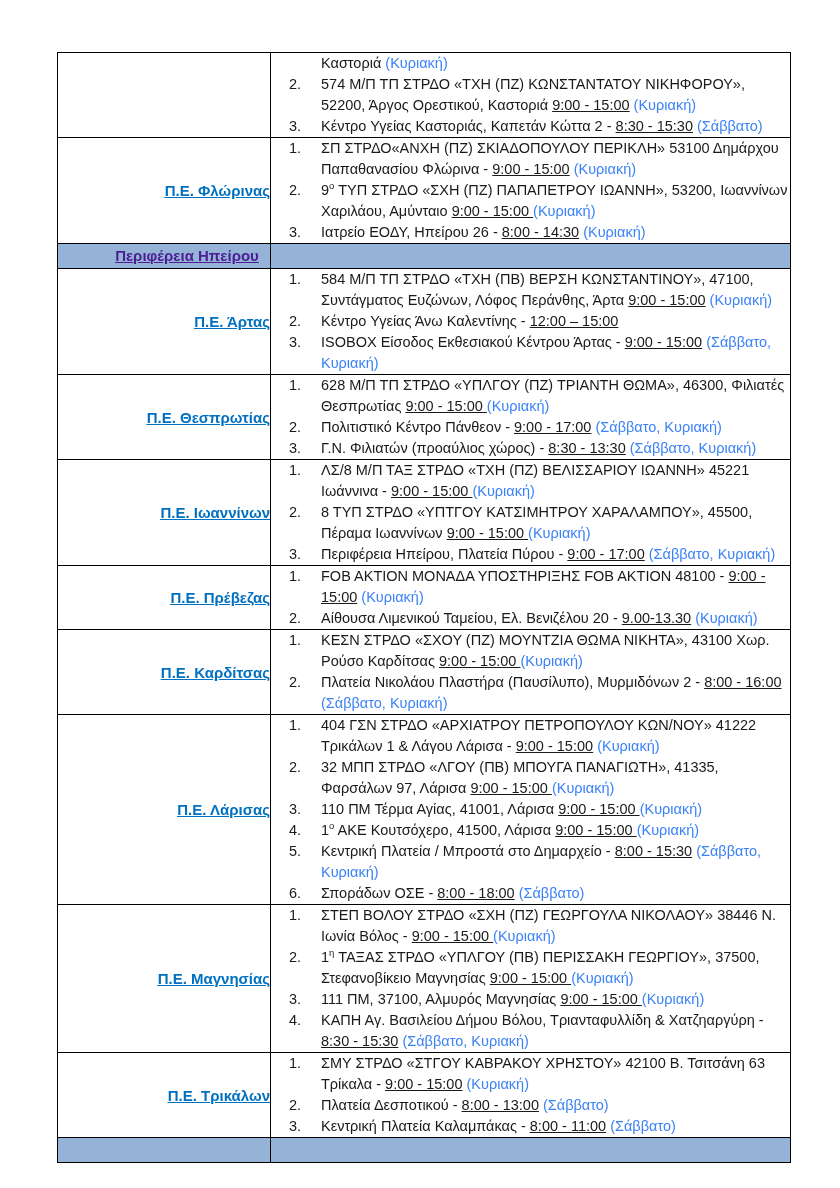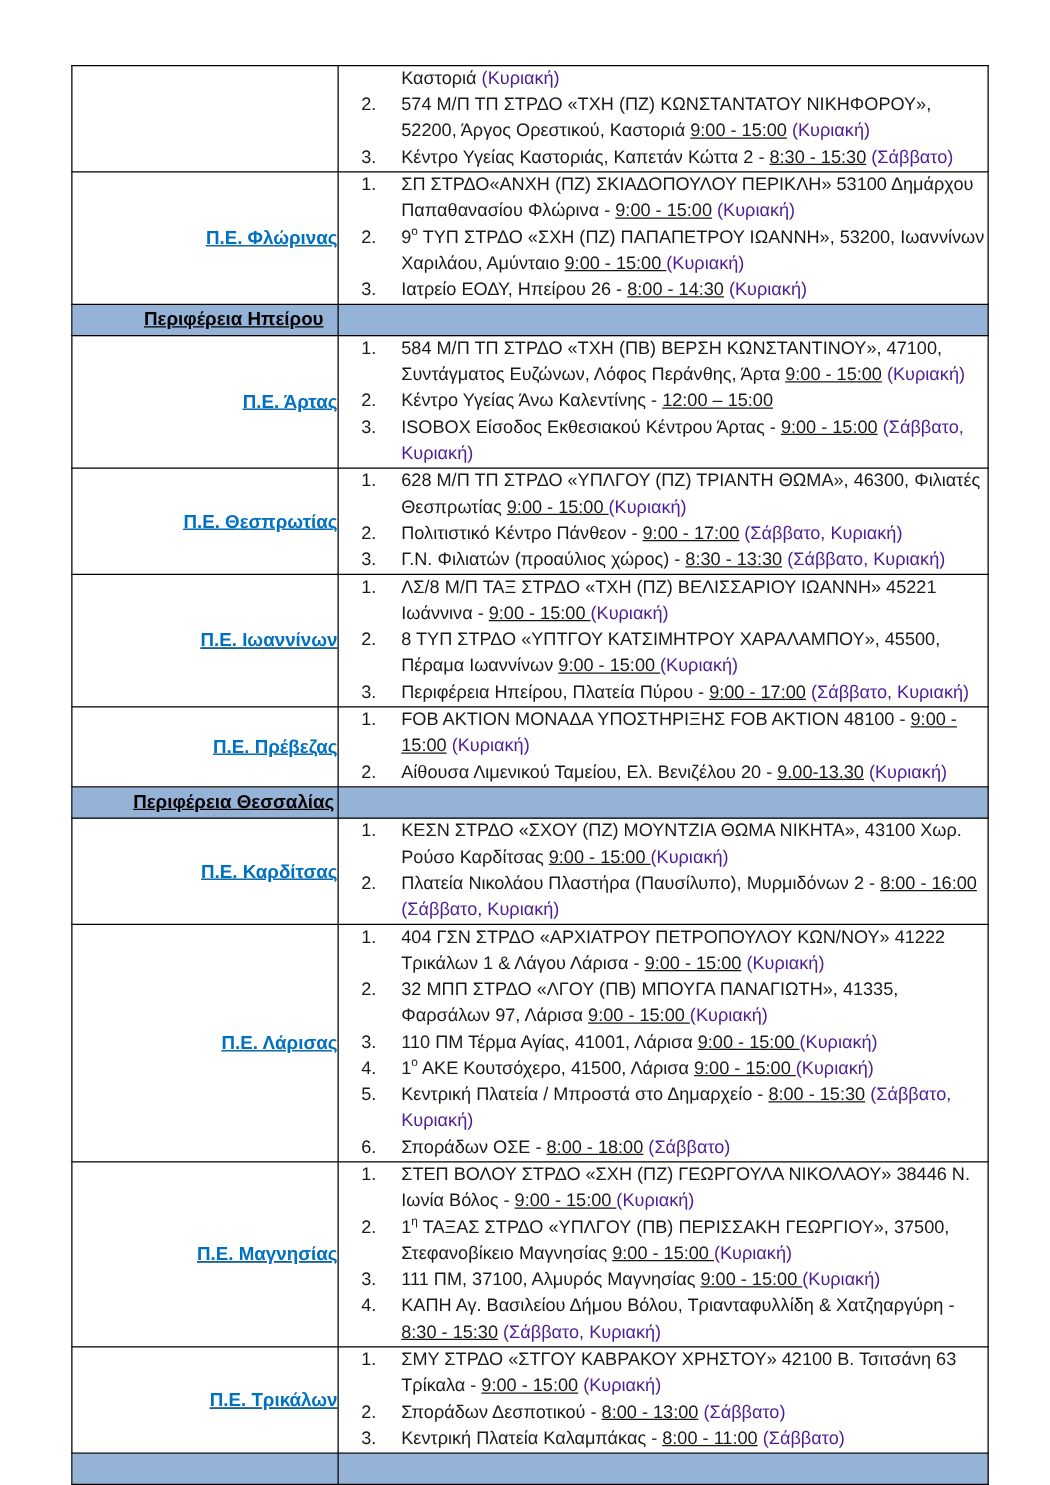--- a/index.html
+++ b/index.html
@@ -25,36 +25,36 @@
   td.unit-cell{text-align:right;text-decoration:underline;}
   .unit-label{
     color:#0070C0;font-weight:bold;text-decoration:underline;
     font-size:15px;line-height:21px;
   }
 
   
   tr.region-row td{background:#95B3D7;height:24px;}
   .region-label{
     display:block;text-align:center;
-    color:#000000;font-weight:bold;text-decoration:underline;
+    color:#4c1d95;font-weight:bold;text-decoration:underline;
     font-size:15px;line-height:22px;margin-left:46px;
   }
 
   
   td.items-cell{padding:3px 6px 3px 0;}
   .item{display:flex;align-items:flex-start;padding-left:18px;}
   .item-num{
     flex:0 0 32px;color:#1a1a1a;font-size:14.5px;line-height:21px;
   }
   .item-text{
     flex:1;color:#1a1a1a;font-size:14.5px;line-height:21px;padding-right:2px;
     word-wrap:break-word;
   }
   .seg-time{text-decoration:underline;}
-  .seg-day{color:#4c1d95;}
+  .seg-day{color:#3b82f6;}
   .seg-sup{vertical-align:super;font-size:9.5px;line-height:0;}
   td.empty-cell{height:23px;}
 </style>
 </head>
 <body>
 
 <div class="page">
   <table class="doc-table">
     <colgroup>
         <col class="c-left">
@@ -158,26 +158,20 @@
             <div class="item">
               <span class="item-num">1.</span>
               <span class="item-text"><span>FOB AKTION ΜΟΝΑΔΑ ΥΠΟΣΤΗΡΙΞΗΣ FOB AKTION 48100 - </span><span class="seg-time">9:00 - 15:00</span><span> </span><span class="seg-day">(Κυριακή)</span></span>
             </div>
             <div class="item">
               <span class="item-num">2.</span>
               <span class="item-text"><span>Αίθουσα Λιμενικού Ταμείου, Ελ. Βενιζέλου 20 - </span><span class="seg-time">9.00-13.30</span><span> </span><span class="seg-day">(Κυριακή)</span></span>
             </div>
           </td>
         </tr>
-        <tr class="region-row">
-          <td>
-            <span class="region-label">Περιφέρεια Θεσσαλίας</span>
-          </td>
-          <td class="empty-cell"></td>
-        </tr>
         <tr>
           <td class="unit-cell"><span class="unit-label">Π.Ε. Καρδίτσας</span></td>
           <td class="items-cell">
             <div class="item">
               <span class="item-num">1.</span>
               <span class="item-text"><span>ΚΕΣΝ ΣΤΡΔΟ «ΣΧΟΥ (ΠΖ) ΜΟΥΝΤΖΙΑ ΘΩΜΑ ΝΙΚΗΤΑ», 43100 Χωρ. Ρούσο Καρδίτσας </span><span class="seg-time">9:00 - 15:00 </span><span class="seg-day">(Κυριακή)</span></span>
             </div>
             <div class="item">
               <span class="item-num">2.</span>
               <span class="item-text"><span>Πλατεία Νικολάου Πλαστήρα (Παυσίλυπο), Μυρμιδόνων 2 - </span><span class="seg-time">8:00 - 16:00</span><span> </span><span class="seg-day">(Σάββατο, Κυριακή)</span></span>
@@ -236,21 +230,21 @@
         </tr>
         <tr>
           <td class="unit-cell"><span class="unit-label">Π.Ε. Τρικάλων</span></td>
           <td class="items-cell">
             <div class="item">
               <span class="item-num">1.</span>
               <span class="item-text"><span>ΣΜΥ ΣΤΡΔΟ «ΣΤΓΟΥ ΚΑΒΡΑΚΟΥ ΧΡΗΣΤΟΥ» 42100 Β. Τσιτσάνη 63 Τρίκαλα - </span><span class="seg-time">9:00 - 15:00</span><span> </span><span class="seg-day">(Κυριακή)</span></span>
             </div>
             <div class="item">
               <span class="item-num">2.</span>
-              <span class="item-text"><span>Σποράδων Δεσποτικού - </span><span class="seg-time">8:00 - 13:00</span><span> </span><span class="seg-day">(Σάββατο)</span></span>
+              <span class="item-text"><span>Πλατεία Δεσποτικού - </span><span class="seg-time">8:00 - 13:00</span><span> </span><span class="seg-day">(Σάββατο)</span></span>
             </div>
             <div class="item">
               <span class="item-num">3.</span>
               <span class="item-text"><span>Κεντρική Πλατεία Καλαμπάκας - </span><span class="seg-time">8:00 - 11:00</span><span> </span><span class="seg-day">(Σάββατο)</span></span>
             </div>
           </td>
         </tr>
         <tr class="region-row">
           <td></td>
           <td class="empty-cell"></td>

